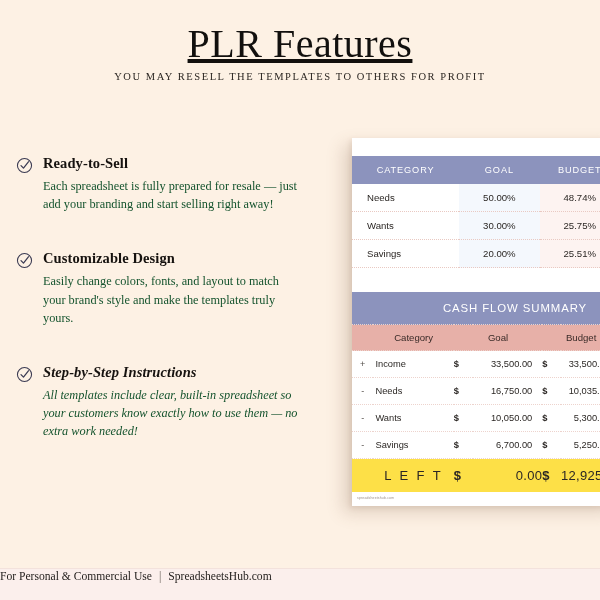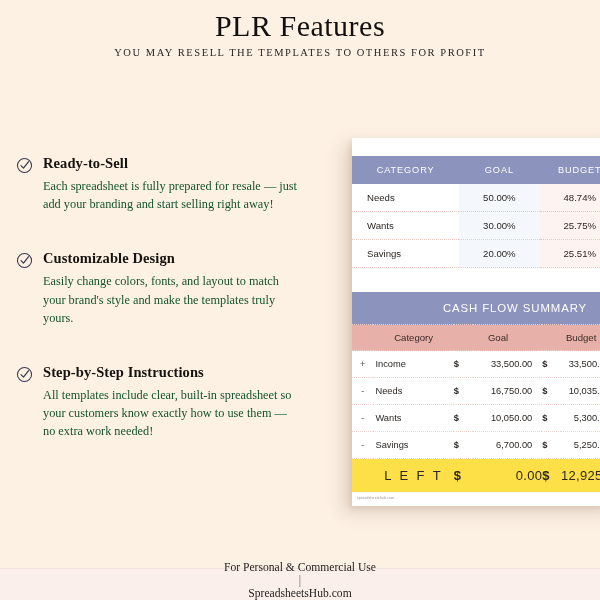--- a/index.html
+++ b/index.html
@@ -9,45 +9,46 @@
     font-family:"Liberation Serif", serif;
     position:relative;
     overflow:hidden;
   }
 
   
   .page-title {
     text-align:center;
     font-family:"Liberation Serif", serif;
     font-weight:400;
-    font-size:30px;
+    font-size:40px;
     color:#12100E;
     letter-spacing:0.5px;
-    margin-top:9px;
+    margin-top:22px;
     line-height:1.1;
+    text-decoration:underline;
   }
   .page-subtitle {
     text-align:center;
     font-family:"Liberation Serif", serif;
     font-size:10.5px;
     letter-spacing:1.55px;
     color:#2B2622;
     margin-top:5px;
     white-space:nowrap;
   }
 
   
   .features {
     position:absolute;
     left:16px;
     top:155px;
     width:290px;
   }
   .feature { position:relative; padding-left:27px; margin-bottom:37px; }
-  .feature:last-child { margin-bottom:0; }
+  .feature:last-child { margin-bottom:0;font-style:italic; }
   .check-icon {
     position:absolute;
     left:0; top:2px;
     width:17px; height:17px;
     color:#3A3A52;
   }
   .check-icon svg { display:block; width:17px; height:17px; }
   .feature-title {
     font-family:"Liberation Serif", serif;
     font-weight:bold;
@@ -155,25 +156,24 @@
     position:absolute;
     left:0; bottom:0;
     width:600px; height:32px;
     background:#FBEFEC;
     border-top:1px solid #F3E2DC;
   }
   .footer-text {
     position:absolute;
     left:0; bottom:0;
     width:600px; height:47px;
-    display:flex; align-items:center; justify-content:flex-end;
+    display:flex; align-items:center; justify-content:flex-start;
     font-family:"Liberation Serif", serif;
     font-size:11.6px;
     color:#262220;
-    flex-direction:column;
   }
   .footer-text .sep { margin:0 7px; color:#6A615C; }
 </style>
 </head>
 <body>
 
 <h1 class="page-title">PLR Features</h1>
 <div class="page-subtitle">YOU MAY RESELL THE TEMPLATES TO OTHERS FOR PROFIT</div>
 
 <div class="features">

